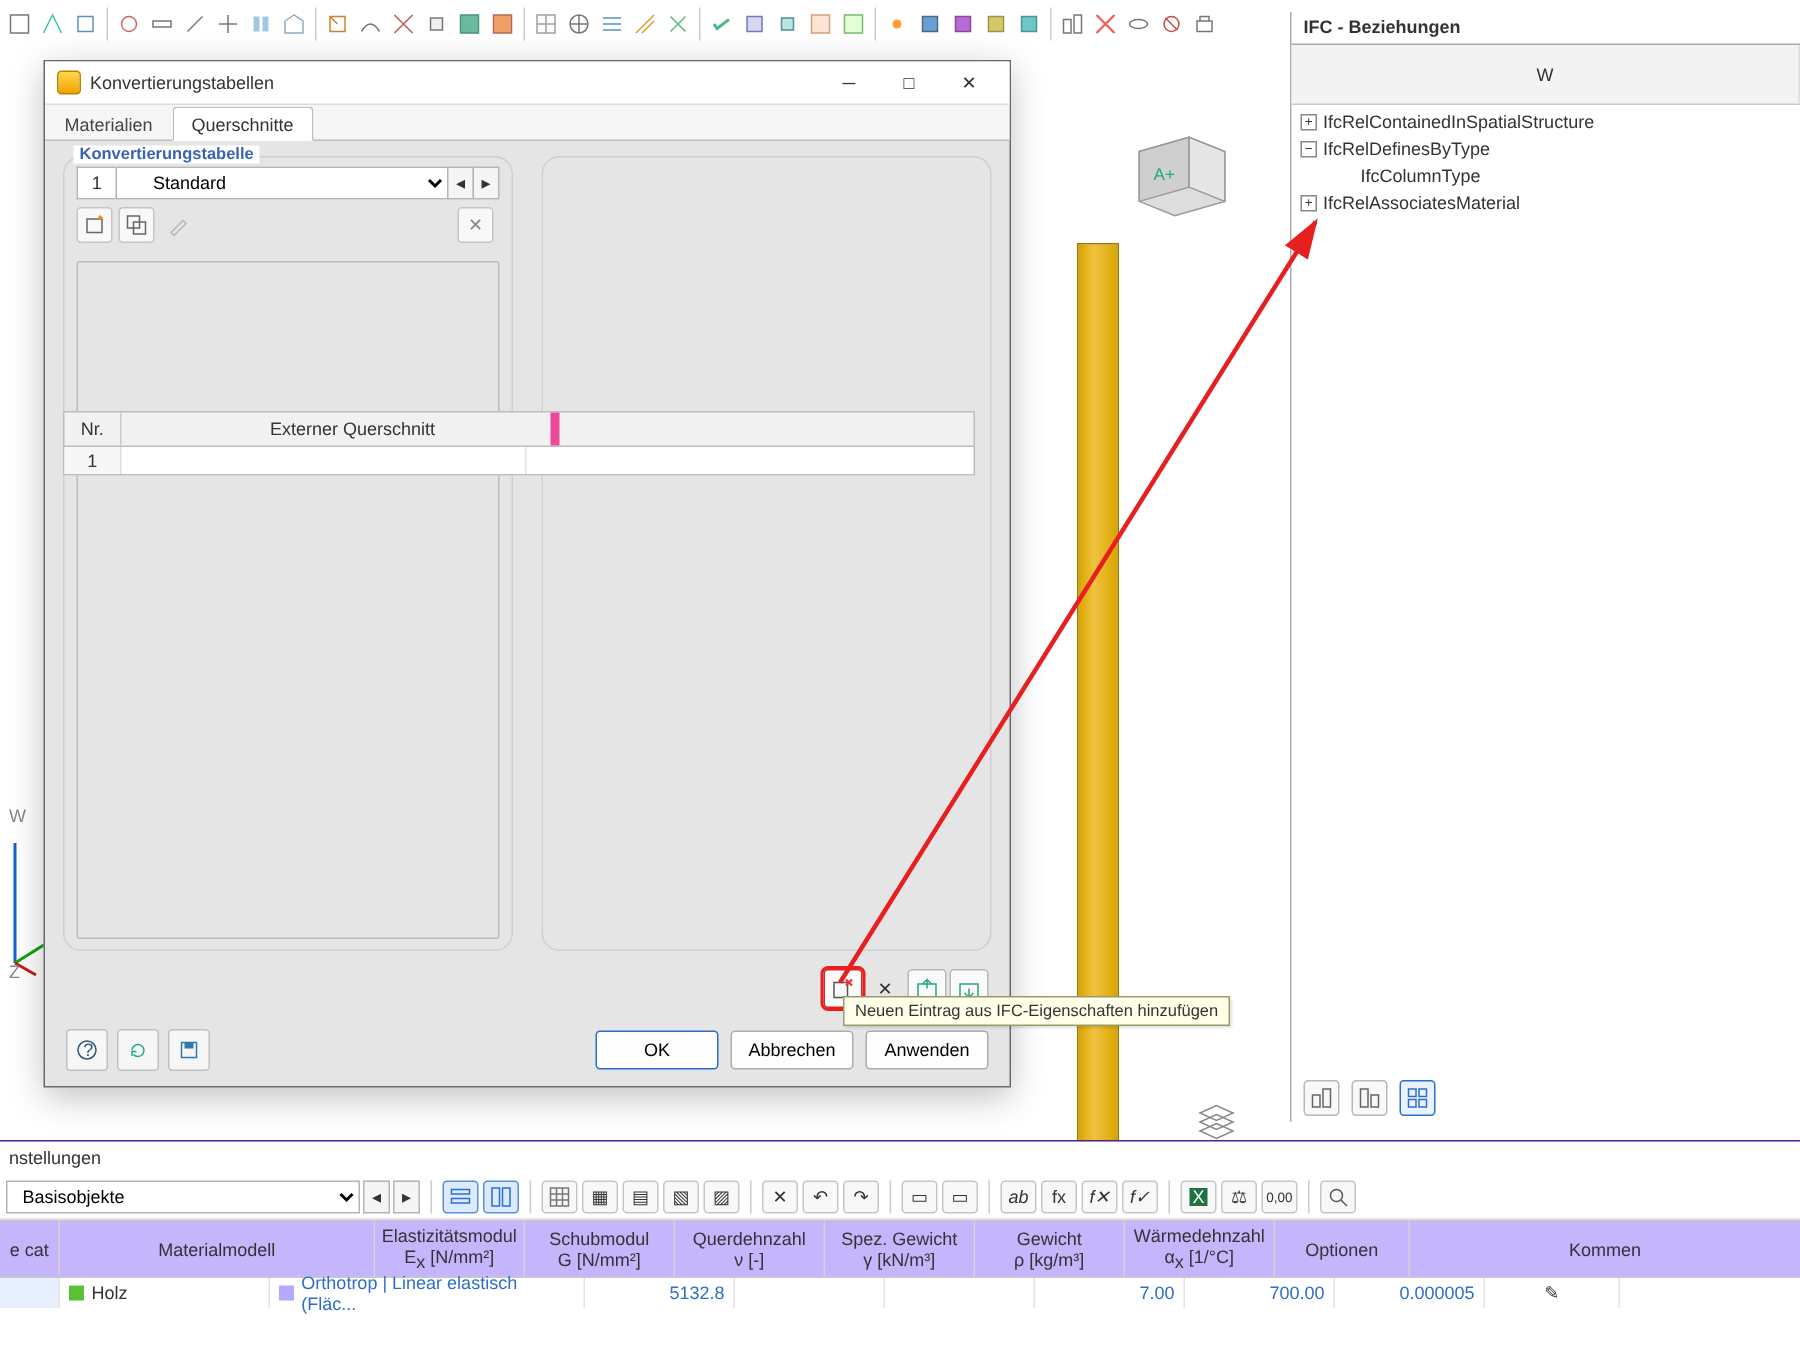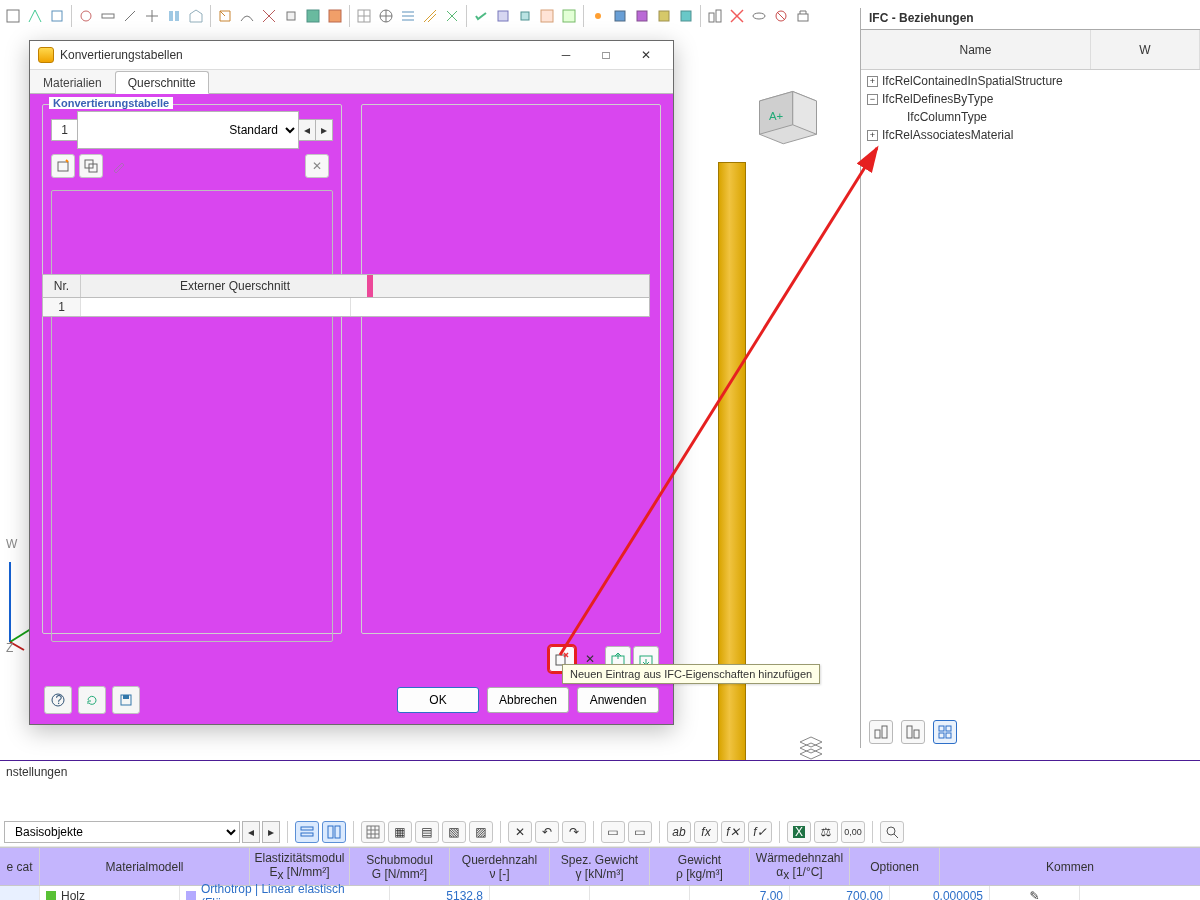--- a/index.html
+++ b/index.html
@@ -23,37 +23,37 @@
   .ifc-header .col { flex: 1; padding: 3px 6px; border-right: 1px solid #ddd; display:flex;align-items:center;justify-content:center; }
   .ifc-tree { padding: 2px 2px; }
   .ifc-row { display:flex; align-items:center; height:18px; padding-left:4px;}
   .ifc-row .expander { width:11px;height:11px;border:1px solid #888;display:inline-flex;align-items:center;justify-content:center;margin-right:4px;font-size:9px;line-height:8px;background:#fff;}
   .ifc-row.child { padding-left:44px;}
   .ifc-bottom { position:absolute; bottom:4px; left:8px; display:flex; gap:8px;}
   .ifc-bottom .btn { width:24px;height:24px;border:1px solid #b8b8b8;background:#f8f8f8;border-radius:3px;display:inline-flex;align-items:center;justify-content:center;}
   .ifc-bottom .btn.active { border-color:#2d6fc8; background:#eaf2fc;}
 
   
-  .dialog { position: absolute; left: 29px; top: 40px; width: 645px; height: 685px; background: #d946ef; border: 1px solid #6a6a6a; box-shadow: 0 6px 22px rgba(0,0,0,0.25); }
+  .dialog { position: absolute; left: 29px; top: 40px; width: 645px; height: 685px; background: #e5e5e5; border: 1px solid #6a6a6a; box-shadow: 0 6px 22px rgba(0,0,0,0.25); }
   .dlg-title { height: 29px; background: #fff; display:flex; align-items:center; padding: 0 8px; border-bottom:1px solid #ddd;}
   .dlg-title .ico { width:16px;height:16px;margin-right:6px;border-radius:3px;background:linear-gradient(#ffd84d,#f0a400);border:1px solid #c08000;}
   .dlg-title .ctrls { margin-left:auto; display:flex; gap:2px;}
   .dlg-title .ctrls .wbtn { width:38px;height:24px;display:flex;align-items:center;justify-content:center;}
   .tabs { display:flex; height:24px; border-bottom:1px solid #bcbcbc; background:#f6f6f6;}
   .tabs .tab { padding:4px 12px 3px; border:1px solid transparent; position:relative; top:1px;}
   .tabs .tab.inactive { color:#444;}
   .tabs .tab.active { background:#fff; border:1px solid #bcbcbc; border-bottom:1px solid #fff; border-radius:3px 3px 0 0;}
   .dlg-body { padding:10px 12px 0 12px; height:540px; position:relative;}
-  .frame { border:1px solid #cfcfcf; border-radius:2px; padding:6px 8px 8px 8px; position:relative;}
+  .frame { border:1px solid #cfcfcf; border-radius:12px; padding:6px 8px 8px 8px; position:relative;}
   .frame.left { width:300px; height:530px; float:left;}
   .frame.right { width:300px; height:530px; float:right;}
   .frame .title { position:absolute; top:-8px; left:6px; background:#fff; padding:0 4px; color:#3a62b5; font-size:11px; font-weight:600;}
   .combo-row { display:flex; align-items:center; gap:0;}
   .combo-row .num { width:26px;height:22px;border:1px solid #b5b5b5;background:#fff;display:flex;align-items:center;justify-content:center;border-right:none;}
-  .combo-row select { height:38px;border:1px solid #b5b5b5;flex:1;padding:0 4px;background:#fff;text-align:right;}
+  .combo-row select { height:22px;border:1px solid #b5b5b5;flex:1;padding:0 20px;background:#fff;}
   .combo-row .nav { width:18px;height:22px;border:1px solid #b5b5b5;background:#f5f5f5;display:flex;align-items:center;justify-content:center;margin-left:-1px;}
   .toolbar-row { margin-top:5px; display:flex; align-items:center;}
   .toolbar-row .btn { width:24px;height:24px;border:1px solid #c5c5c5;background:#f8f8f8;border-radius:3px;margin-right:4px;display:inline-flex;align-items:center;justify-content:center;}
   .toolbar-row .btn.flat { border:none;background:transparent;opacity:.5;}
   .toolbar-row .btn.del { margin-left:auto;color:#888;}
   .frame .grid { margin-top:12px; border:1px solid #bdbdbd; border-radius:2px;}
 
   .right-buttons { position:absolute; right:14px; top:605px; display:flex; gap:2px;}
   .right-buttons .btn { width:26px;height:26px;border:1px solid #b8b8b8;background:#fafafa;border-radius:3px;display:inline-flex;align-items:center;justify-content:center;}
   .right-buttons .btn.highlight { outline:2px solid #e62020; outline-offset:0; border-color:#e62020;}
@@ -64,21 +64,21 @@
   .dlg-footer .spacer { flex:1;}
   .dlg-footer .pbtn { min-width:82px;height:26px;border:1px solid #adadad;border-radius:3px;background:#fdfdfd;margin-left:8px;}
   .dlg-footer .pbtn.primary { border:1.5px solid #2d6fc8;}
 
   
   .anno { position:absolute; left:0; top:0; pointer-events:none;}
 
   
   .settings-panel { position:absolute; left:0; top:760px; width:1200px; height:176px; border-top:1px solid #4c1d95; background:#fff;}
   .settings-title { padding:4px 6px; font-weight:500;border-bottom:0px;}
-  .settings-row { display:flex;align-items:center;height:30px;padding:0 4px;border-bottom:1px solid #e6e6e6;gap:3px;margin-top:34px;}
+  .settings-row { display:flex;align-items:center;height:30px;padding:0 4px;border-bottom:1px solid #e6e6e6;gap:3px;}
   .settings-row select { height:22px;border:1px solid #b5b5b5;background:#fff;padding:0 6px;width:236px;}
   .settings-row .nav { width:18px;height:22px;border:1px solid #b5b5b5;background:#f5f5f5;display:inline-flex;align-items:center;justify-content:center;margin-left:-1px;}
   .settings-row .sep { width:1px;height:22px;background:#ccc;margin:0 4px;}
   .settings-row .btn { width:24px;height:22px;border:1px solid #c5c5c5;border-radius:3px;background:#f8f8f8;display:inline-flex;align-items:center;justify-content:center;}
   .settings-row .btn.toggled { background:#dbeafe;border-color:#5b8fd6;}
   .bottom-grid { width:100%; border-top:1px solid #c8c8c8;}
   .bottom-grid .bhead { display:flex;background:#c4b5fd;border-bottom:1px solid #c8c8c8;height:38px;}
   .bottom-grid .bhead .bh { border-right:1px solid #d4d4d4;display:flex;flex-direction:column;align-items:center;justify-content:center;padding:2px 4px;text-align:center;}
   .bottom-grid .brow { display:flex;height:20px;}
   .bottom-grid .brow .bc { border-right:1px solid #e4e4e4;display:flex;align-items:center;padding:0 6px;}
@@ -311,21 +311,20 @@
         <path d="M4 10 L15 5 L26 10 L15 15 Z" fill="none" stroke="#888"></path>
         <path d="M4 16 L15 11 L26 16 L15 21 Z" fill="none" stroke="#888"></path>
         <path d="M4 22 L15 17 L26 22 L15 27 Z" fill="none" stroke="#888"></path>
       </svg>
   </div>
 </div>
 
 <div class="ifc-panel">
   <div class="ifc-title">IFC - Beziehungen</div>
   <div class="ifc-header">
-    <div class="col" style="flex:0 0 230px">Name</div>
     <div class="col" style="flex:1">W</div>
   </div>
   <div class="ifc-tree">
     <div class="ifc-row">
       <span class="expander">+</span>
       <span>IfcRelContainedInSpatialStructure</span>
     </div>
     <div class="ifc-row">
       <span class="expander">−</span>
       <span>IfcRelDefinesByType</span>
@@ -521,21 +520,21 @@
     <span class="btn">▨</span>
     <span class="sep"></span>
     <span class="btn">✕</span>
     <span class="btn">↶</span>
     <span class="btn">↷</span>
     <span class="sep"></span>
     <span class="btn">▭</span>
     <span class="btn">▭</span>
     <span class="sep"></span>
     <span class="btn" style="font-style:italic;">ab</span>
-    <span class="btn" style="font-style:italic;">fx</span>
+    <span class="btn" style="">fx</span>
     <span class="btn" style="font-style:italic;">f✕</span>
     <span class="btn" style="font-style:italic;">f✓</span>
     <span class="sep"></span>
     <span class="btn">
         <svg class="ic" viewBox="0 0 16 16">
           <rect x="2" y="2" width="12" height="12" fill="#1f7244"></rect>
           <text x="4" y="12" font-size="9" fill="#fff">X</text>
         </svg>
       </span>
     <span class="btn">⚖</span>

